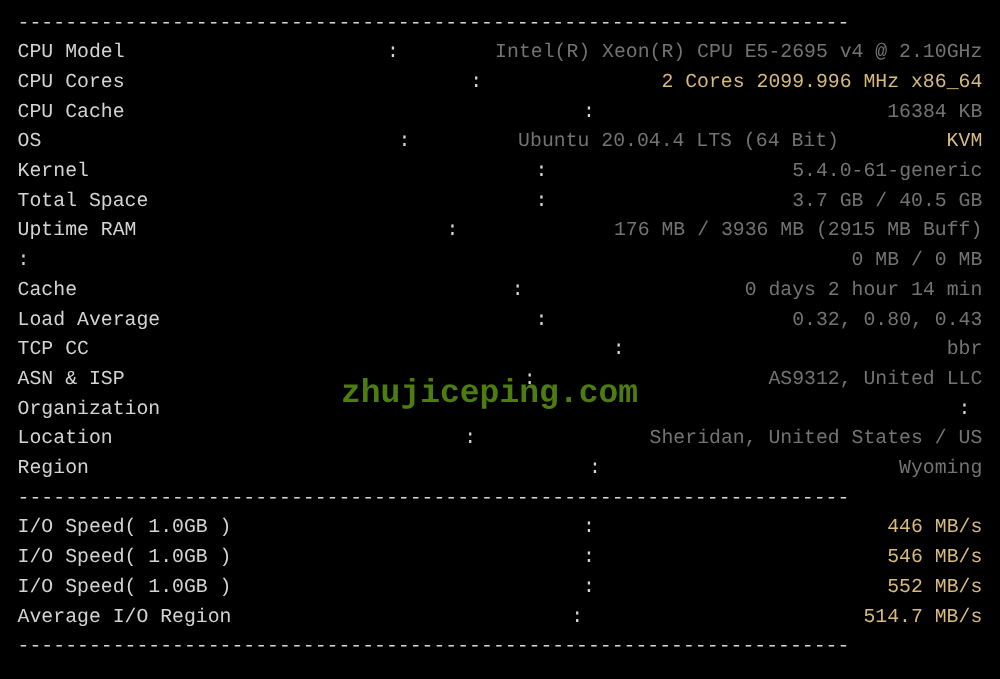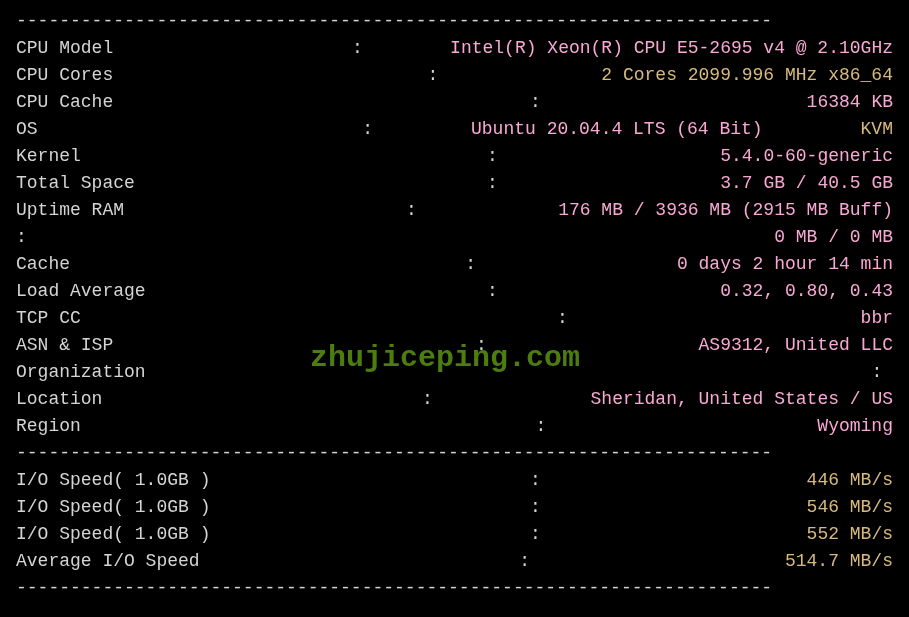--- a/index.html
+++ b/index.html
@@ -28,21 +28,21 @@
       color: #d4d4d4;
       width: 24ch;
       flex-shrink: 0;
     }
     .colon {
       color: #d4d4d4;
       width: 2ch;
       flex-shrink: 0;
     }
     .value {
-      color: #f9a8d4;
+      color: #737373;
     }
     .yellow {
       color: #d7ba7d;
       font-family: Liberation Mono, monospace;
     }
     .sep {
       color: #d4d4d4;
       white-space: pre;
       overflow: hidden;
     }
@@ -60,37 +60,37 @@
 </head>
 <body>
 
 <div class="sep">----------------------------------------------------------------------</div>
 
 <div id="sysinfo">
     <div class="row"><span class="label">CPU Model</span><span class="colon">: </span><span class="value">Intel(R) Xeon(R) CPU E5-2695 v4 @ 2.10GHz</span></div>
     <div class="row"><span class="label">CPU Cores</span><span class="colon">: </span><span class="yellow">2 Cores 2099.996 MHz x86_64</span></div>
     <div class="row"><span class="label">CPU Cache</span><span class="colon">: </span><span class="value">16384 KB</span></div>
     <div class="row"><span class="label">OS</span><span class="colon">: </span><span class="value">Ubuntu 20.04.4 LTS (64 Bit) </span><span class="yellow">KVM</span></div>
-    <div class="row"><span class="label">Kernel</span><span class="colon">: </span><span class="value">5.4.0-60-generic</span></div>
+    <div class="row"><span class="label">Kernel</span><span class="colon">: </span><span class="value">5.4.0-61-generic</span></div>
     <div class="row"><span class="label">Total Space</span><span class="colon">: </span><span class="value">3.7 GB / 40.5 GB</span></div>
     <div class="row"><span class="label">Uptime RAM</span><span class="colon">: </span><span class="value">176 MB / 3936 MB (2915 MB Buff)</span></div>
     <div class="row"><span class="colon">: </span><span class="value">0 MB / 0 MB</span></div>
     <div class="row"><span class="label">Cache</span><span class="colon">: </span><span class="value">0 days 2 hour 14 min</span></div>
     <div class="row"><span class="label">Load Average</span><span class="colon">: </span><span class="value">0.32, 0.80, 0.43</span></div>
     <div class="row"><span class="label">TCP CC</span><span class="colon">: </span><span class="value">bbr</span></div>
     <div class="row"><span class="label">ASN &amp; ISP</span><span class="colon">: </span><span class="value">AS9312, United LLC</span></div>
     <div class="row"><span class="label">Organization</span><span class="colon">: </span></div>
     <div class="row"><span class="label">Location</span><span class="colon">: </span><span class="value">Sheridan, United States / US</span></div>
     <div class="row"><span class="label">Region</span><span class="colon">: </span><span class="value">Wyoming</span></div>
   </div>
 
 <div class="sep">----------------------------------------------------------------------</div>
 
 <div id="ioinfo">
     <div class="row"><span class="label">I/O Speed( 1.0GB )</span><span class="colon">: </span><span class="yellow">446 MB/s</span></div>
     <div class="row"><span class="label">I/O Speed( 1.0GB )</span><span class="colon">: </span><span class="yellow">546 MB/s</span></div>
     <div class="row"><span class="label">I/O Speed( 1.0GB )</span><span class="colon">: </span><span class="yellow">552 MB/s</span></div>
-    <div class="row"><span class="label">Average I/O Speed</span><span class="colon">: </span><span class="yellow">514.7 MB/s</span></div>
+    <div class="row"><span class="label">Average I/O Region</span><span class="colon">: </span><span class="yellow">514.7 MB/s</span></div>
   </div>
 
 <div class="sep">----------------------------------------------------------------------</div>
 
 <div class="watermark">zhujiceping.com</div>
 
 </body></html>

